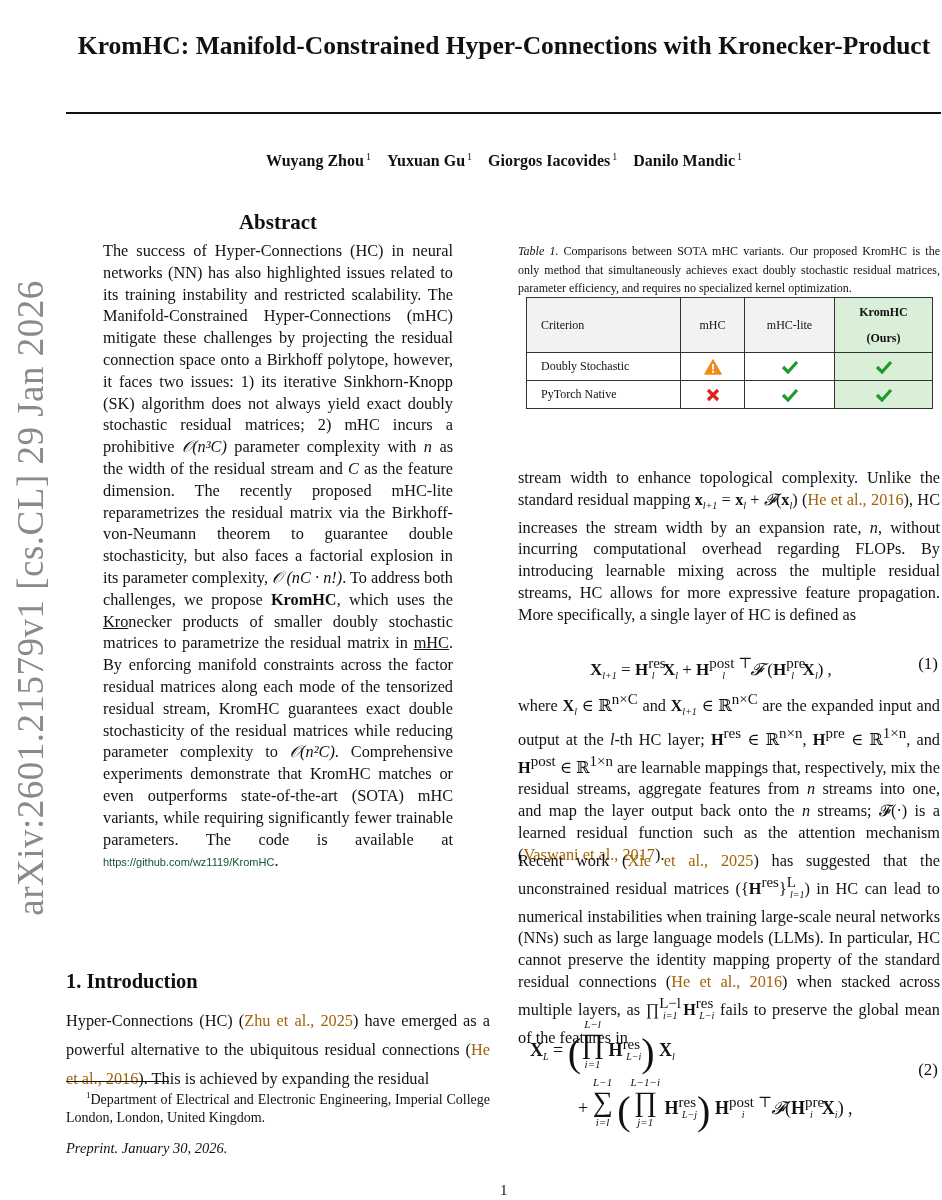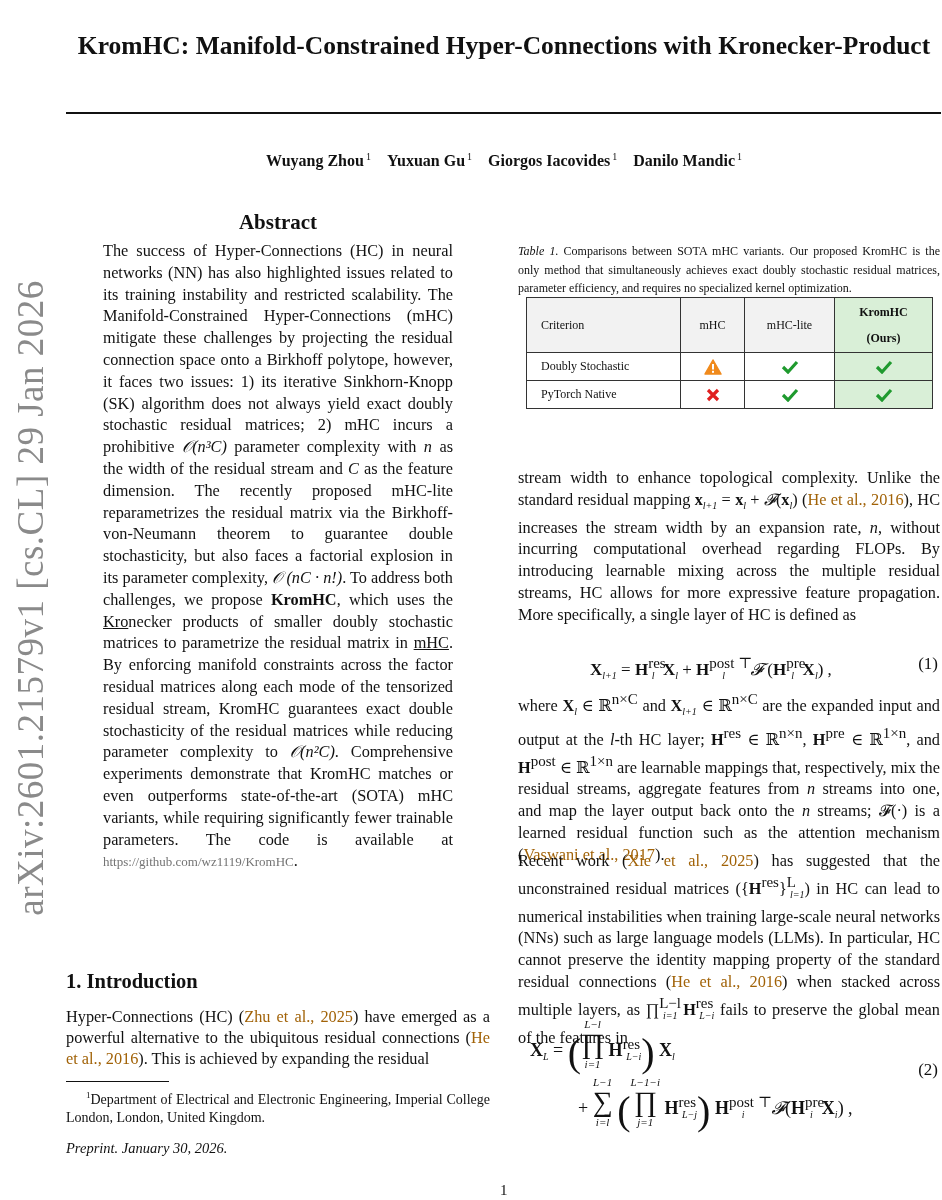--- a/index.html
+++ b/index.html
@@ -30,25 +30,25 @@
 
   .col-left { position: absolute; left: 66px; top: 208px; width: 424px; }
   .col-right { position: absolute; left: 518px; top: 208px; width: 422px; }
 
   .abstract-title { text-align: center; font-weight: bold; font-size: 21px; line-height: 28px; }
   .abstract {
     margin: 4px 37px 0 37px; font-size: 16.3px; line-height: 21.8px; text-align: justify; hyphens: none;
   }
   .abstract b { font-weight: bold; }
   .abstract u { text-decoration: underline; }
-  .mono-link { font-family: Liberation Serif, serif; color: #737373; font-size: 13px; }
+  .mono-link { font-family: Liberation Sans, sans-serif; color: #14532d; font-size: 11px; }
   .math { font-style: italic; font-family: "Liberation Serif", serif; }
 
   .section-title { position: absolute; left: 66px; top: 970px; font-weight: bold; font-size: 20.5px; }
-  .intro { position: absolute; left: 66px; top: 1006px; width: 424px; font-size: 16.3px; line-height: 21px; text-align: justify; }
+  .intro { position: absolute; left: 66px; top: 1006px; width: 424px; font-size: 16.3px; line-height: 29px; text-align: justify; }
   .cite { color: #a16207; }
 
   .fn-rule { position: absolute; left: 66px; top: 1081px; width: 103px; height: 1px; background: #111; }
   .footnote { position: absolute; left: 66px; top: 1086px; width: 424px; font-size: 14px; line-height: 18.5px; text-align: justify; text-indent: 20px; }
   .footnote sup { font-size: 9px; }
   .preprint { position: absolute; left: 66px; top: 1140px; font-size: 14.5px; font-style: italic; }
 
   .caption { font-size: 12px; line-height: 18.5px; text-align: justify; margin-top: 34px; }
   .caption i { font-style: italic; }
 

